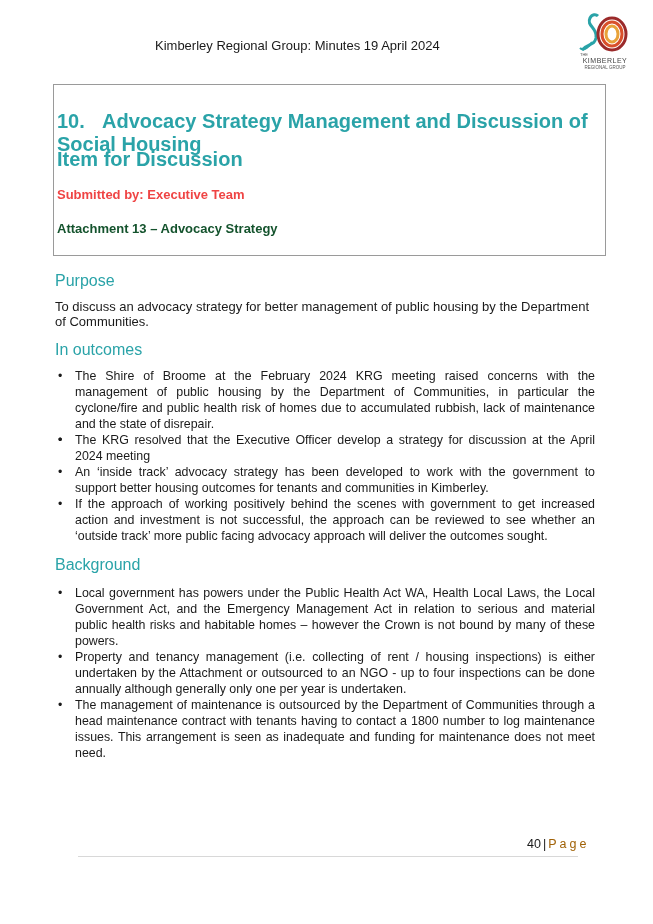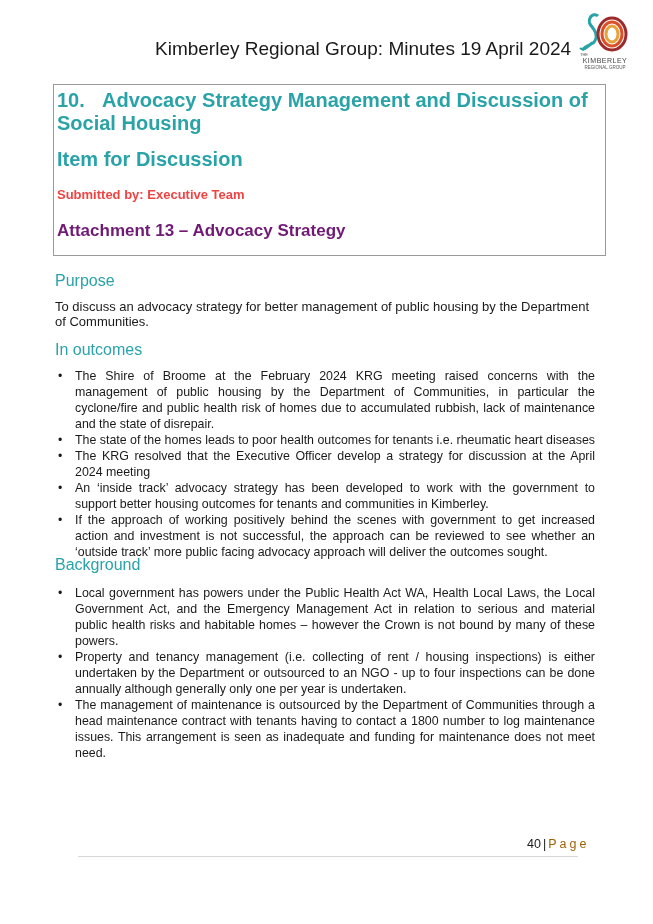--- a/index.html
+++ b/index.html
@@ -1,32 +1,32 @@
 <!DOCTYPE html>
 <html><head>
 <meta charset="utf-8">
 <style>
   html, body { margin: 0; padding: 0; background: #ffffff; }
   body { width: 653px; height: 924px; position: relative; overflow: hidden;
          font-family: "Liberation Sans", sans-serif; color: #1a1a1a; }
-  .header-title { position: absolute; left: 155px; top: 38px; font-size: 19px; color: #1a1a1a; }
+  .header-title { position: absolute; left: 155px; top: 38px; font-size: 13px; color: #1a1a1a; }
   .logo { position: absolute; left: 572px; top: 12px; width: 66px; height: 62px; }
   .logo-text { position: absolute; left: 0; top: 40px; width: 66px; text-align: center; }
   .logo-the { font-size: 4px; color: #555; text-align: left; padding-left: 8px; line-height: 5px; }
   .logo-k { font-size: 7px; color: #444; letter-spacing: 0.5px; line-height: 8px; }
   .logo-rg { font-size: 4.5px; color: #555; line-height: 6px; }
 
   .title-box { position: absolute; left: 53px; top: 84px; width: 553px; height: 172px;
                border: 1px solid #9a9a9a; box-sizing: border-box; }
   .item-title { position: absolute; left: 3px; top: 4px; width: 540px; font-size: 20px; font-weight: bold;
                 color: #2aa3a8; line-height: 23px; margin: 0; }
-  .item-title .num { display: inline-block; width: 45px; }
+  .item-title .num { display: inline-block; width: 45px; margin-top: 21px; }
   .item-discuss { position: absolute; left: 3px; top: 63px; font-size: 20px; font-weight: bold; color: #2aa3a8; }
   .item-submitted { position: absolute; left: 3px; top: 102px; font-size: 13px; font-weight: bold; color: #ef4444; }
-  .item-attach { position: absolute; left: 3px; top: 136px; font-size: 17px; font-weight: bold; color: #701a75; }
+  .item-attach { position: absolute; left: 3px; top: 136px; font-size: 13px; font-weight: bold; color: #14532d; }
 
   h2 { position: absolute; left: 55px; margin: 0; font-size: 16px; font-weight: normal; color: #2aa3a8; }
   .para { position: absolute; left: 55px; width: 540px; font-size: 13px; line-height: 15px; margin: 0; }
   ul { position: absolute; left: 55px; width: 540px; margin: 0; padding: 0; list-style: none; }
   li { position: relative; padding-left: 20px; font-size: 12.4px; line-height: 16px; text-align: justify; }
   li .bullet { position: absolute; left: 3px; top: 0; }
 
   .footer-page { position: absolute; left: 527px; top: 837px; font-size: 12.5px; color: #1a1a1a; }
   .footer-page .sep { margin: 0 2px; }
   .footer-page .pg { color: #a16207; letter-spacing: 3px; }
@@ -60,29 +60,29 @@
   <div class="item-submitted">Submitted by: Executive Team</div>
   <div class="item-attach">Attachment 13 – Advocacy Strategy</div>
 </div>
 
 <h2 style="top:272px;">Purpose</h2>
 <p class="para" style="top:299px;">To discuss an advocacy strategy for better management of public housing by the Department of Communities.</p>
 
 <h2 style="top:341px;">In outcomes</h2>
 <ul style="top:368px;">
   <li><span class="bullet">•</span><span>The Shire of Broome at the February 2024 KRG meeting raised concerns with the management of public housing by the Department of Communities, in particular the cyclone/fire and public health risk of homes due to accumulated rubbish, lack of maintenance and the state of disrepair.</span></li>
-  <li><span class="bullet">•</span><span>The state of the homes leads to poor health outcomes for tenants i.e. rheumatic heart diseases</span></li>
+  <li><span class="bullet">•</span></li>
   <li><span class="bullet">•</span><span>The KRG resolved that the Executive Officer develop a strategy for discussion at the April 2024 meeting</span></li>
   <li><span class="bullet">•</span><span>An ‘inside track’ advocacy strategy has been developed to work with the government to support better housing outcomes for tenants and communities in Kimberley.</span></li>
   <li><span class="bullet">•</span><span>If the approach of working positively behind the scenes with government to get increased action and investment is not successful, the approach can be reviewed to see whether an ‘outside track’ more public facing advocacy approach will deliver the outcomes sought.</span></li>
 </ul>
 
 <h2 style="top:556px;">Background</h2>
 <ul style="top:585px;">
   <li><span class="bullet">•</span><span>Local government has powers under the Public Health Act WA, Health Local Laws, the Local Government Act, and the Emergency Management Act in relation to serious and material public health risks and habitable homes – however the Crown is not bound by many of these powers.</span></li>
-  <li><span class="bullet">•</span><span>Property and tenancy management (i.e. collecting of rent / housing inspections) is either undertaken by the Department or outsourced to an NGO - up to four inspections can be done annually although generally only one per year is undertaken.</span></li>
+  <li><span class="bullet">•</span><span>Property and tenancy management (i.e. collecting of rent / housing inspections) is either undertaken by the Attachment or outsourced to an NGO - up to four inspections can be done annually although generally only one per year is undertaken.</span></li>
   <li><span class="bullet">•</span><span>The management of maintenance is outsourced by the Department of Communities through a head maintenance contract with tenants having to contact a 1800 number to log maintenance issues. This arrangement is seen as inadequate and funding for maintenance does not meet need.</span></li>
 </ul>
 
 <div class="footer-page">
   <span>40</span><span class="sep">|</span><span class="pg">Page</span>
 </div>
 <div class="footer-line"></div>
 
 </body></html>

